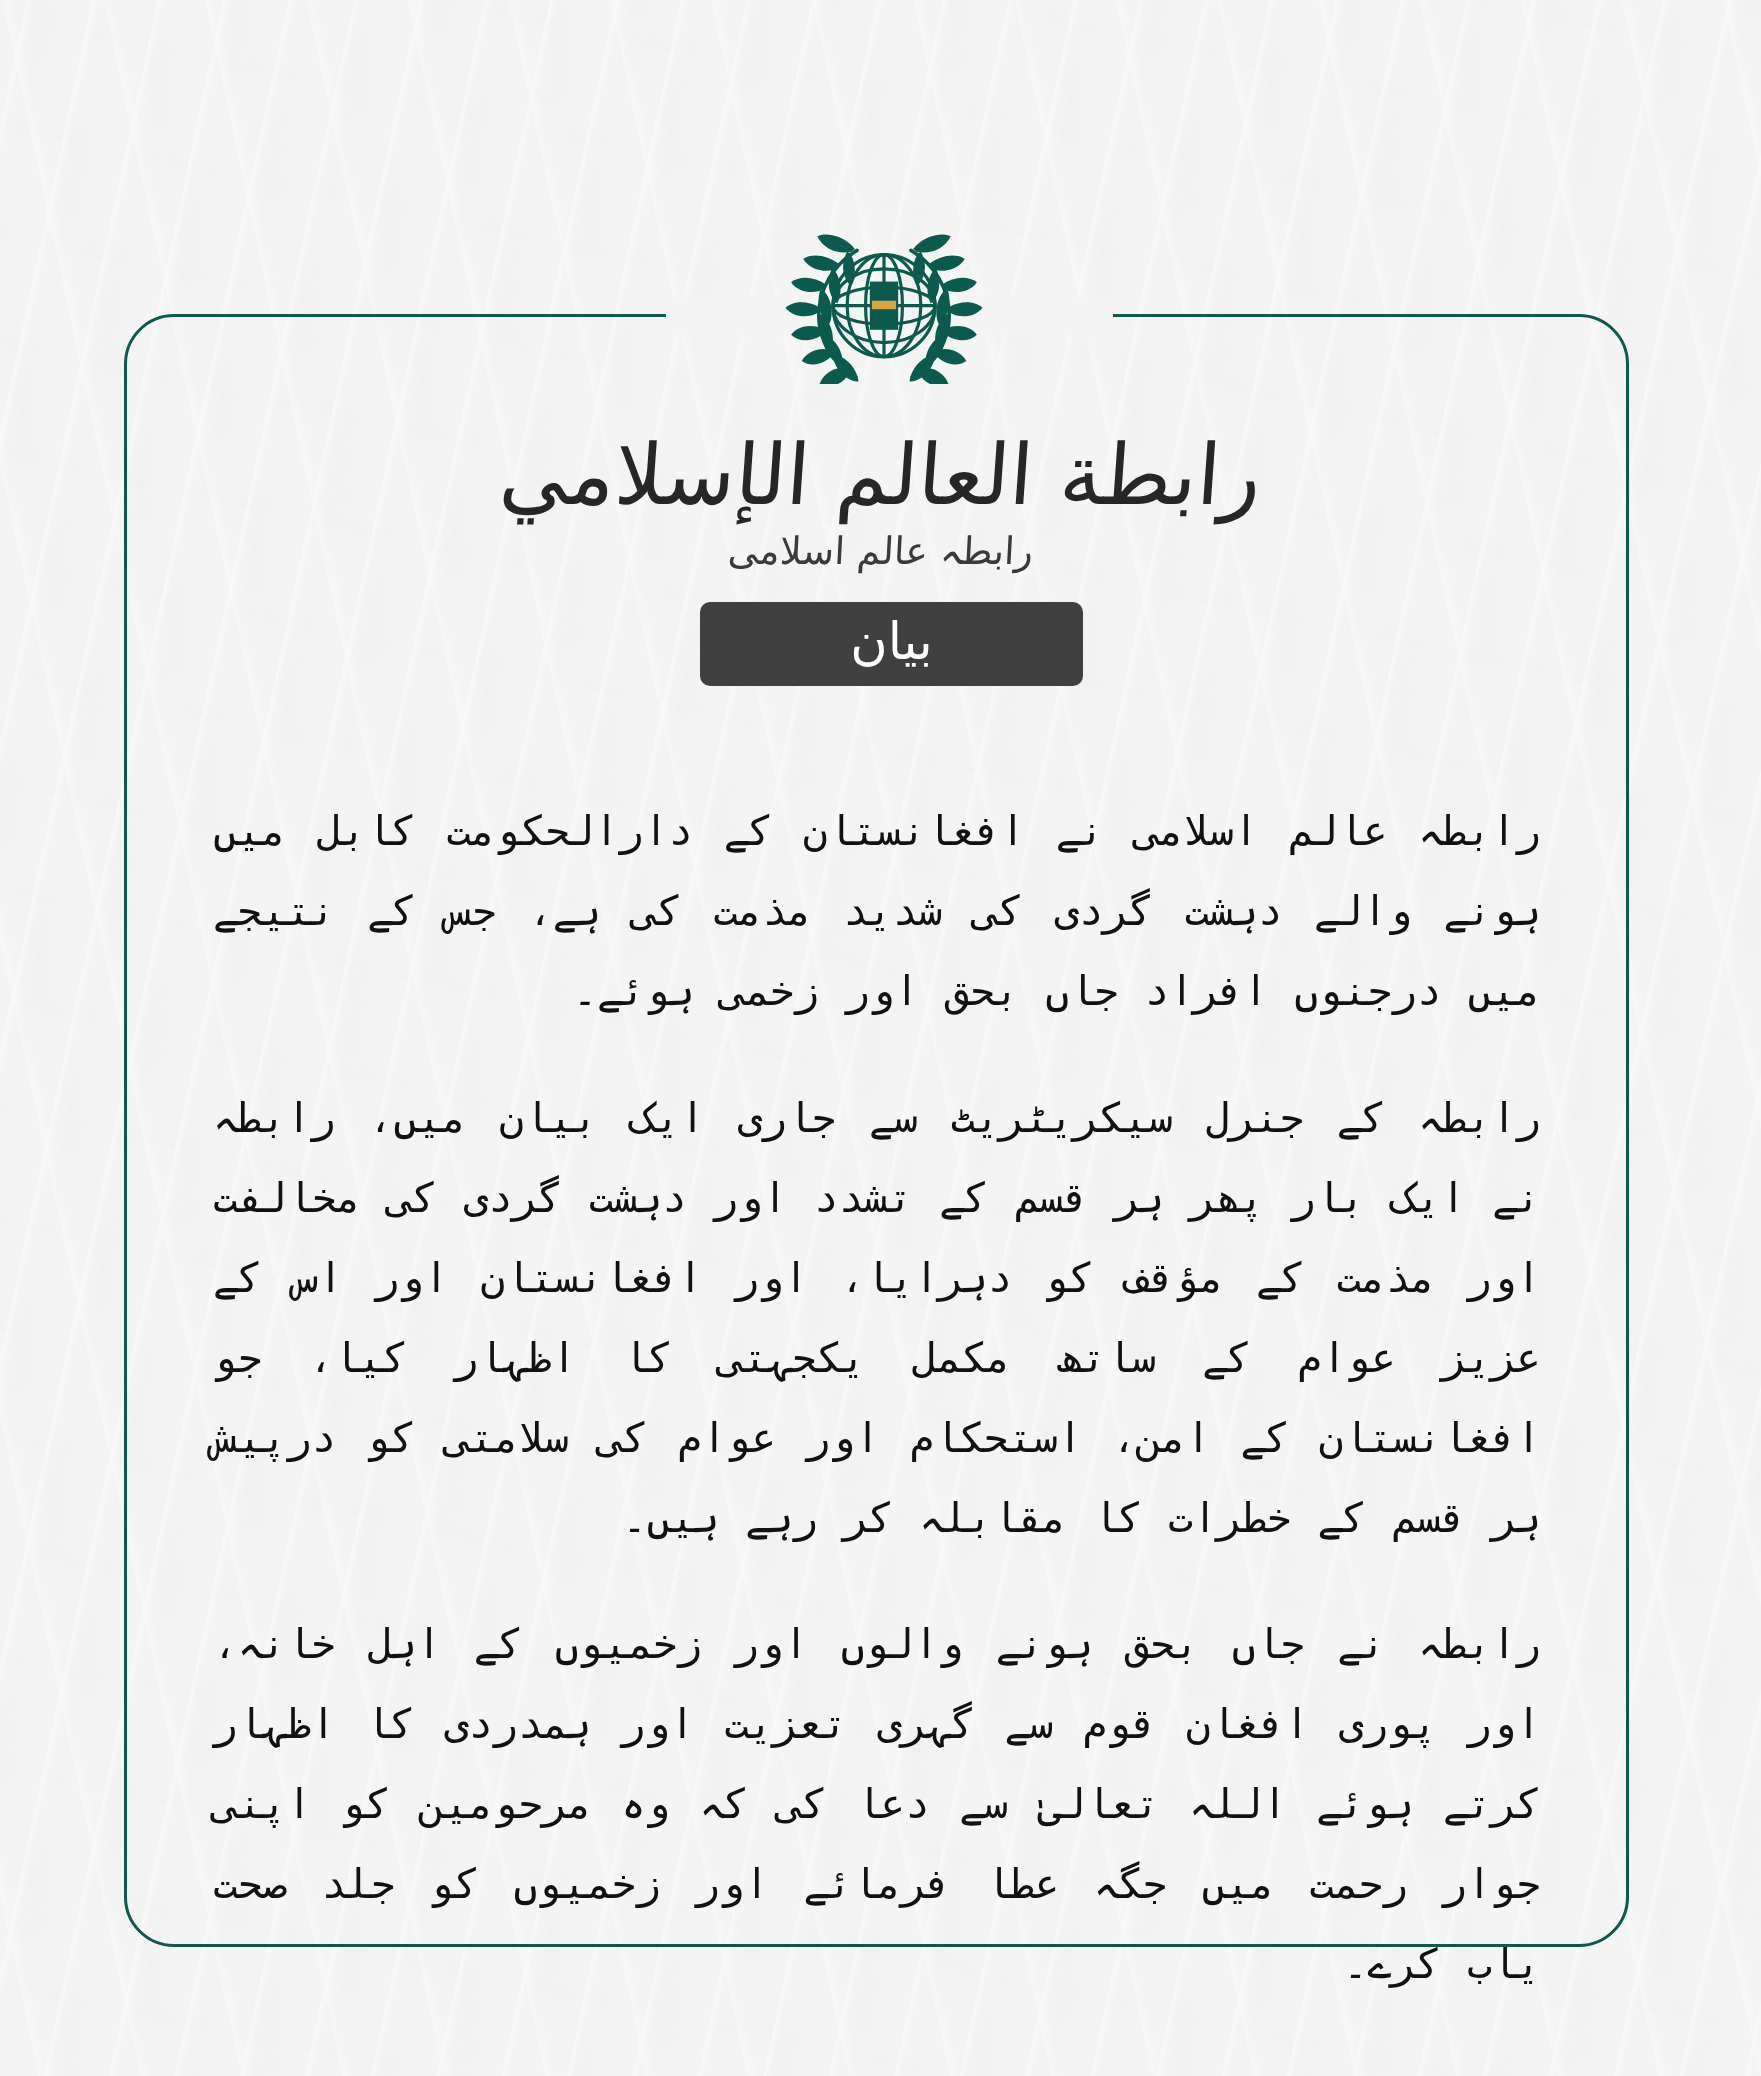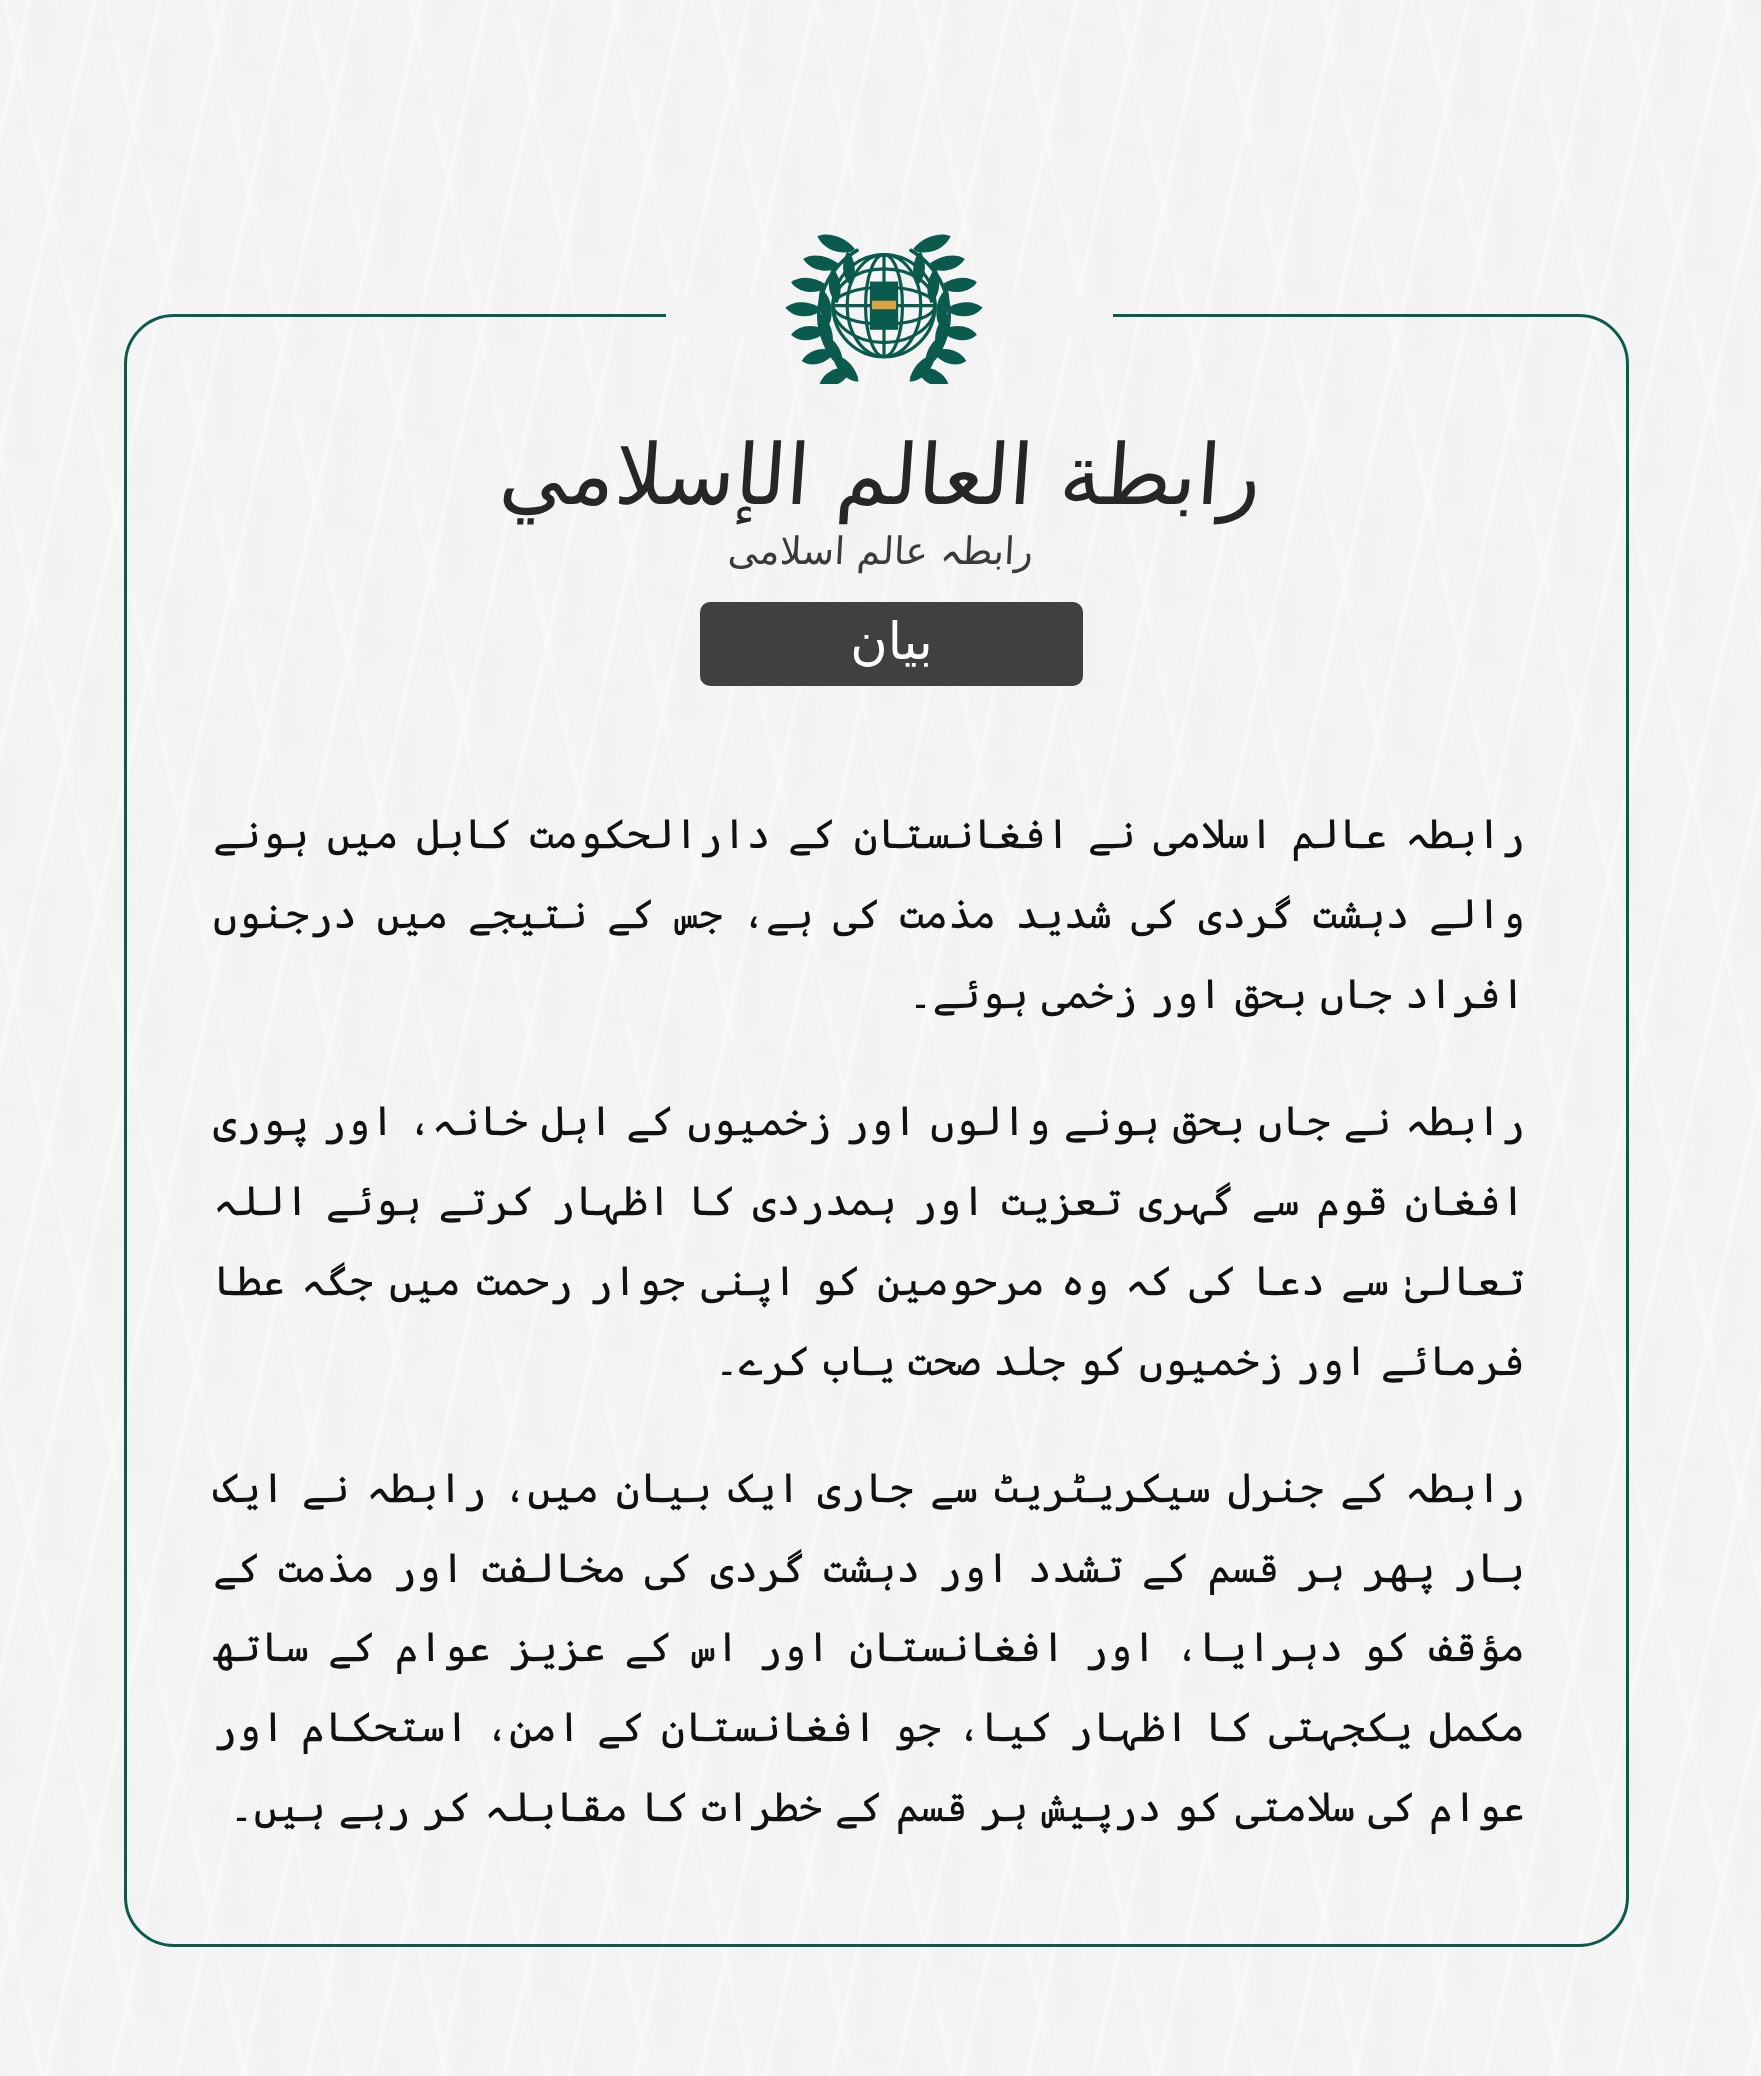--- a/index.html
+++ b/index.html
@@ -143,25 +143,25 @@
     line-height: 1.55;
     margin-bottom: 37px;
     direction: rtl;
     text-align: right;
     padding-left: 57px;
     font-family: "DejaVu Sans", sans-serif;
   }
   .para {
     font-size: 41px;
     line-height: 1.95;
-    margin: 0 16px 47px 0;
+    margin: 0 0 47px 0;
     text-align: justify;
     text-align-last: right;
     direction: rtl;
-    font-family: Liberation Sans, sans-serif;
+    font-family: Liberation Mono, monospace;
     word-spacing: 1.4px;
   }
   .para:last-child { margin-bottom: 0; }
 </style>
 </head>
 <body>
 
 <div class="page">
 
   <div class="paper-texture"></div>
@@ -239,18 +239,18 @@
     <div class="wordmark-ar">رابطة العالم الإسلامي</div>
     <div class="wordmark-ur">رابطہ عالم اسلامی</div>
   </div>
 
   <div class="badge">
     <span class="badge-label">بیان</span>
   </div>
 
   <div class="content">
     <p class="para">رابطہ عالم اسلامی نے افغانستان کے دارالحکومت کابل میں ہونے والے دہشت گردی کی شدید مذمت کی ہے، جس کے نتیجے میں درجنوں افراد جاں بحق اور زخمی ہوئے۔</p>
+    <p class="para">رابطہ کے جنرل سیکریٹریٹ سے جاری ایک بیان میں، رابطہ نے ایک بار پھر ہر قسم کے تشدد اور دہشت گردی کی مخالفت اور مذمت کے مؤقف کو دہرایا، اور افغانستان اور اس کے عزیز عوام کے ساتھ مکمل یکجہتی کا اظہار کیا، جو افغانستان کے امن، استحکام اور عوام کی سلامتی کو درپیش ہر قسم کے خطرات کا مقابلہ کر رہے ہیں۔</p>
     <p class="para">رابطہ نے جاں بحق ہونے والوں اور زخمیوں کے اہل خانہ، اور پوری افغان قوم سے گہری تعزیت اور ہمدردی کا اظہار کرتے ہوئے اللہ تعالیٰ سے دعا کی کہ وہ مرحومین کو اپنی جوار رحمت میں جگہ عطا فرمائے اور زخمیوں کو جلد صحت یاب کرے۔</p>
-    <p class="para">رابطہ کے جنرل سیکریٹریٹ سے جاری ایک بیان میں، رابطہ نے ایک بار پھر ہر قسم کے تشدد اور دہشت گردی کی مخالفت اور مذمت کے مؤقف کو دہرایا، اور افغانستان اور اس کے عزیز عوام کے ساتھ مکمل یکجہتی کا اظہار کیا، جو افغانستان کے امن، استحکام اور عوام کی سلامتی کو درپیش ہر قسم کے خطرات کا مقابلہ کر رہے ہیں۔</p>
   </div>
 
 </div>
 
 
 </body></html>

